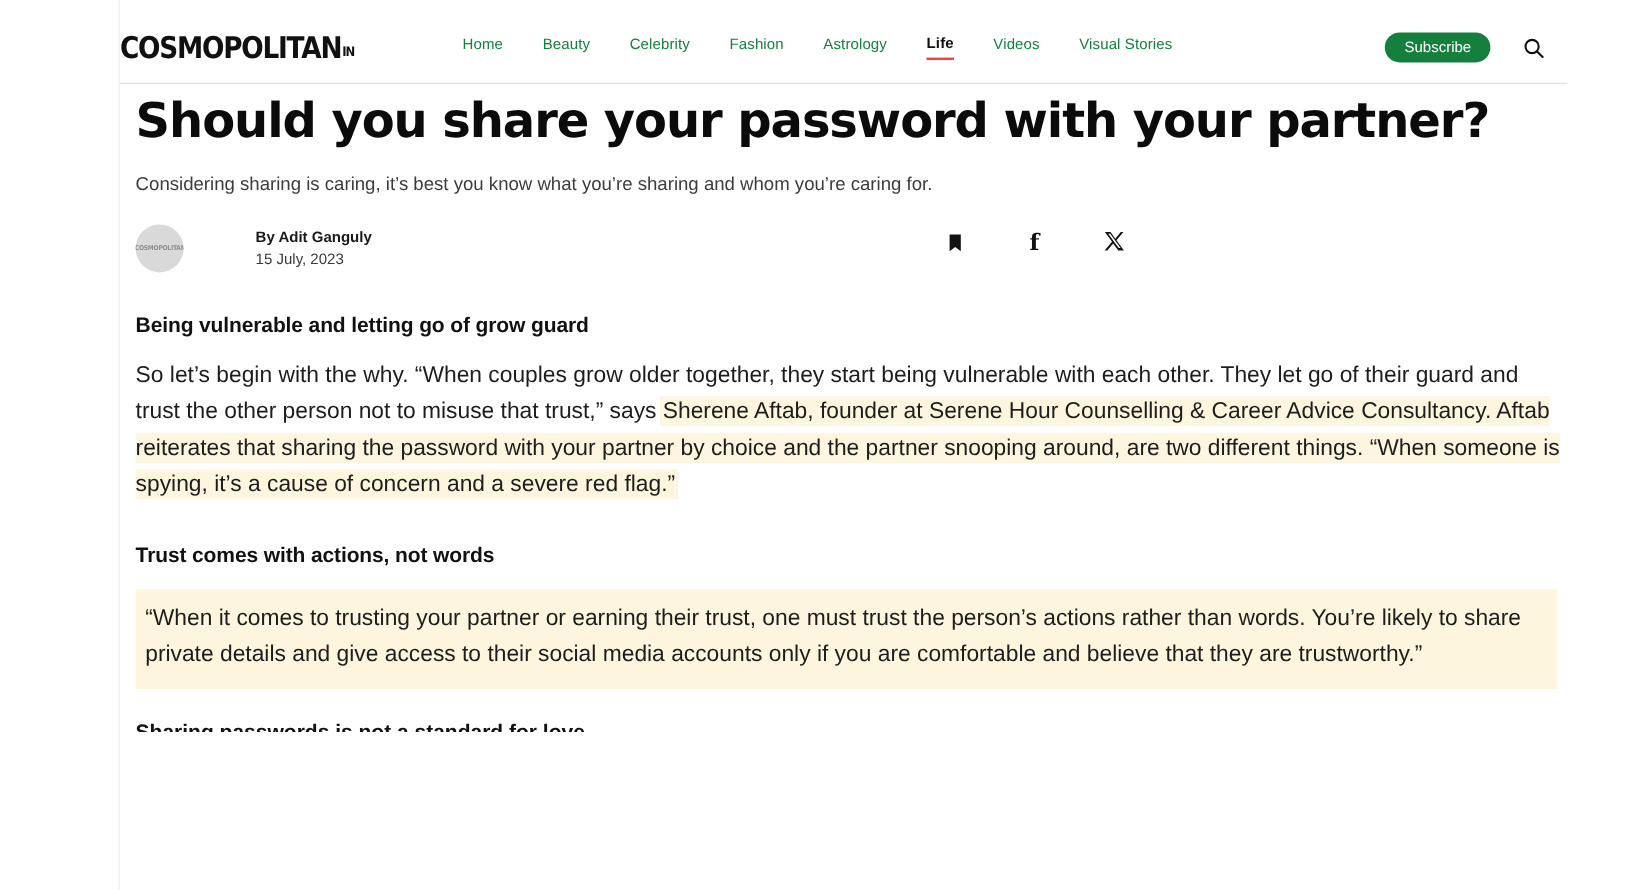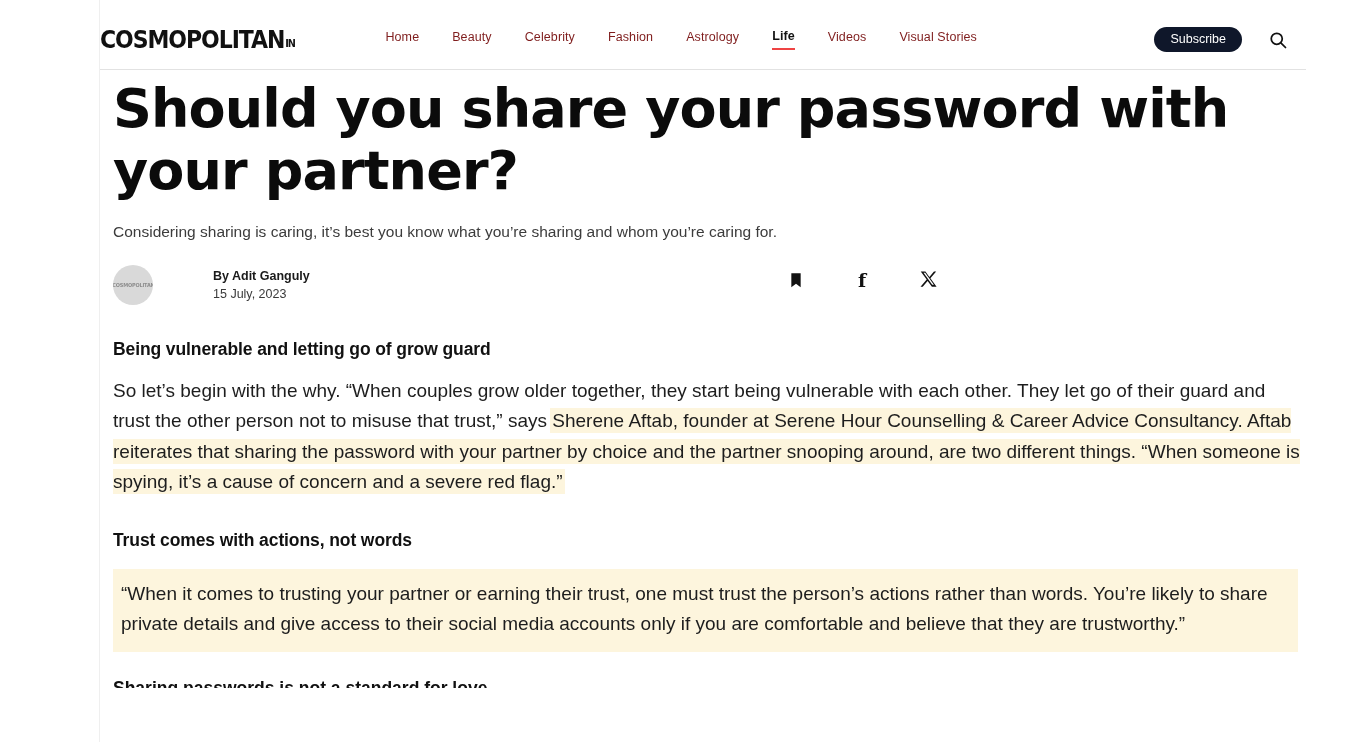--- a/index.html
+++ b/index.html
@@ -59,40 +59,40 @@
 
   .main-nav {
     display: flex;
     align-items: center;
     gap: 33px;
     margin-left: 64px;
     white-space: nowrap;
   }
   .nav-item {
     font-size: 12.5px;
-    color: #7f1d1d;
+    color: #15803d;
     text-decoration: none;
     padding-bottom: 5px;
     letter-spacing: 0.1px;
   }
   .nav-item.active {
     font-weight: 700;
     color: #111111;
     border-bottom: 2px solid #ef4444;
   }
 
   .header-right {
     margin-left: auto;
     display: flex;
     align-items: center;
     gap: 26px;
     padding-right: 18px;
   }
   .subscribe-btn {
-    background: #0f172a;
+    background: #15803d;
     color: #ffffff;
     border: none;
     border-radius: 14px;
     font-size: 12.5px;
     padding: 5px 16px 6px 16px;
     cursor: pointer;
     font-family: "Liberation Sans", sans-serif;
   }
   .search-icon {
     width: 20px;
@@ -104,21 +104,21 @@
   
   .article {
     position: absolute;
     left: 113px;
     top: 78px;
     width: 1190px;
   }
 
   .headline {
     font-family: "DejaVu Sans", sans-serif;
-    font-size: 54px;
+    font-size: 40px;
     font-weight: 700;
     letter-spacing: -0.9px;
     line-height: 1.15;
     margin: 0;
     color: #0b0b0b;
   }
 
   .dek {
     margin: 19px 0 0 0;
     font-size: 15.5px;

